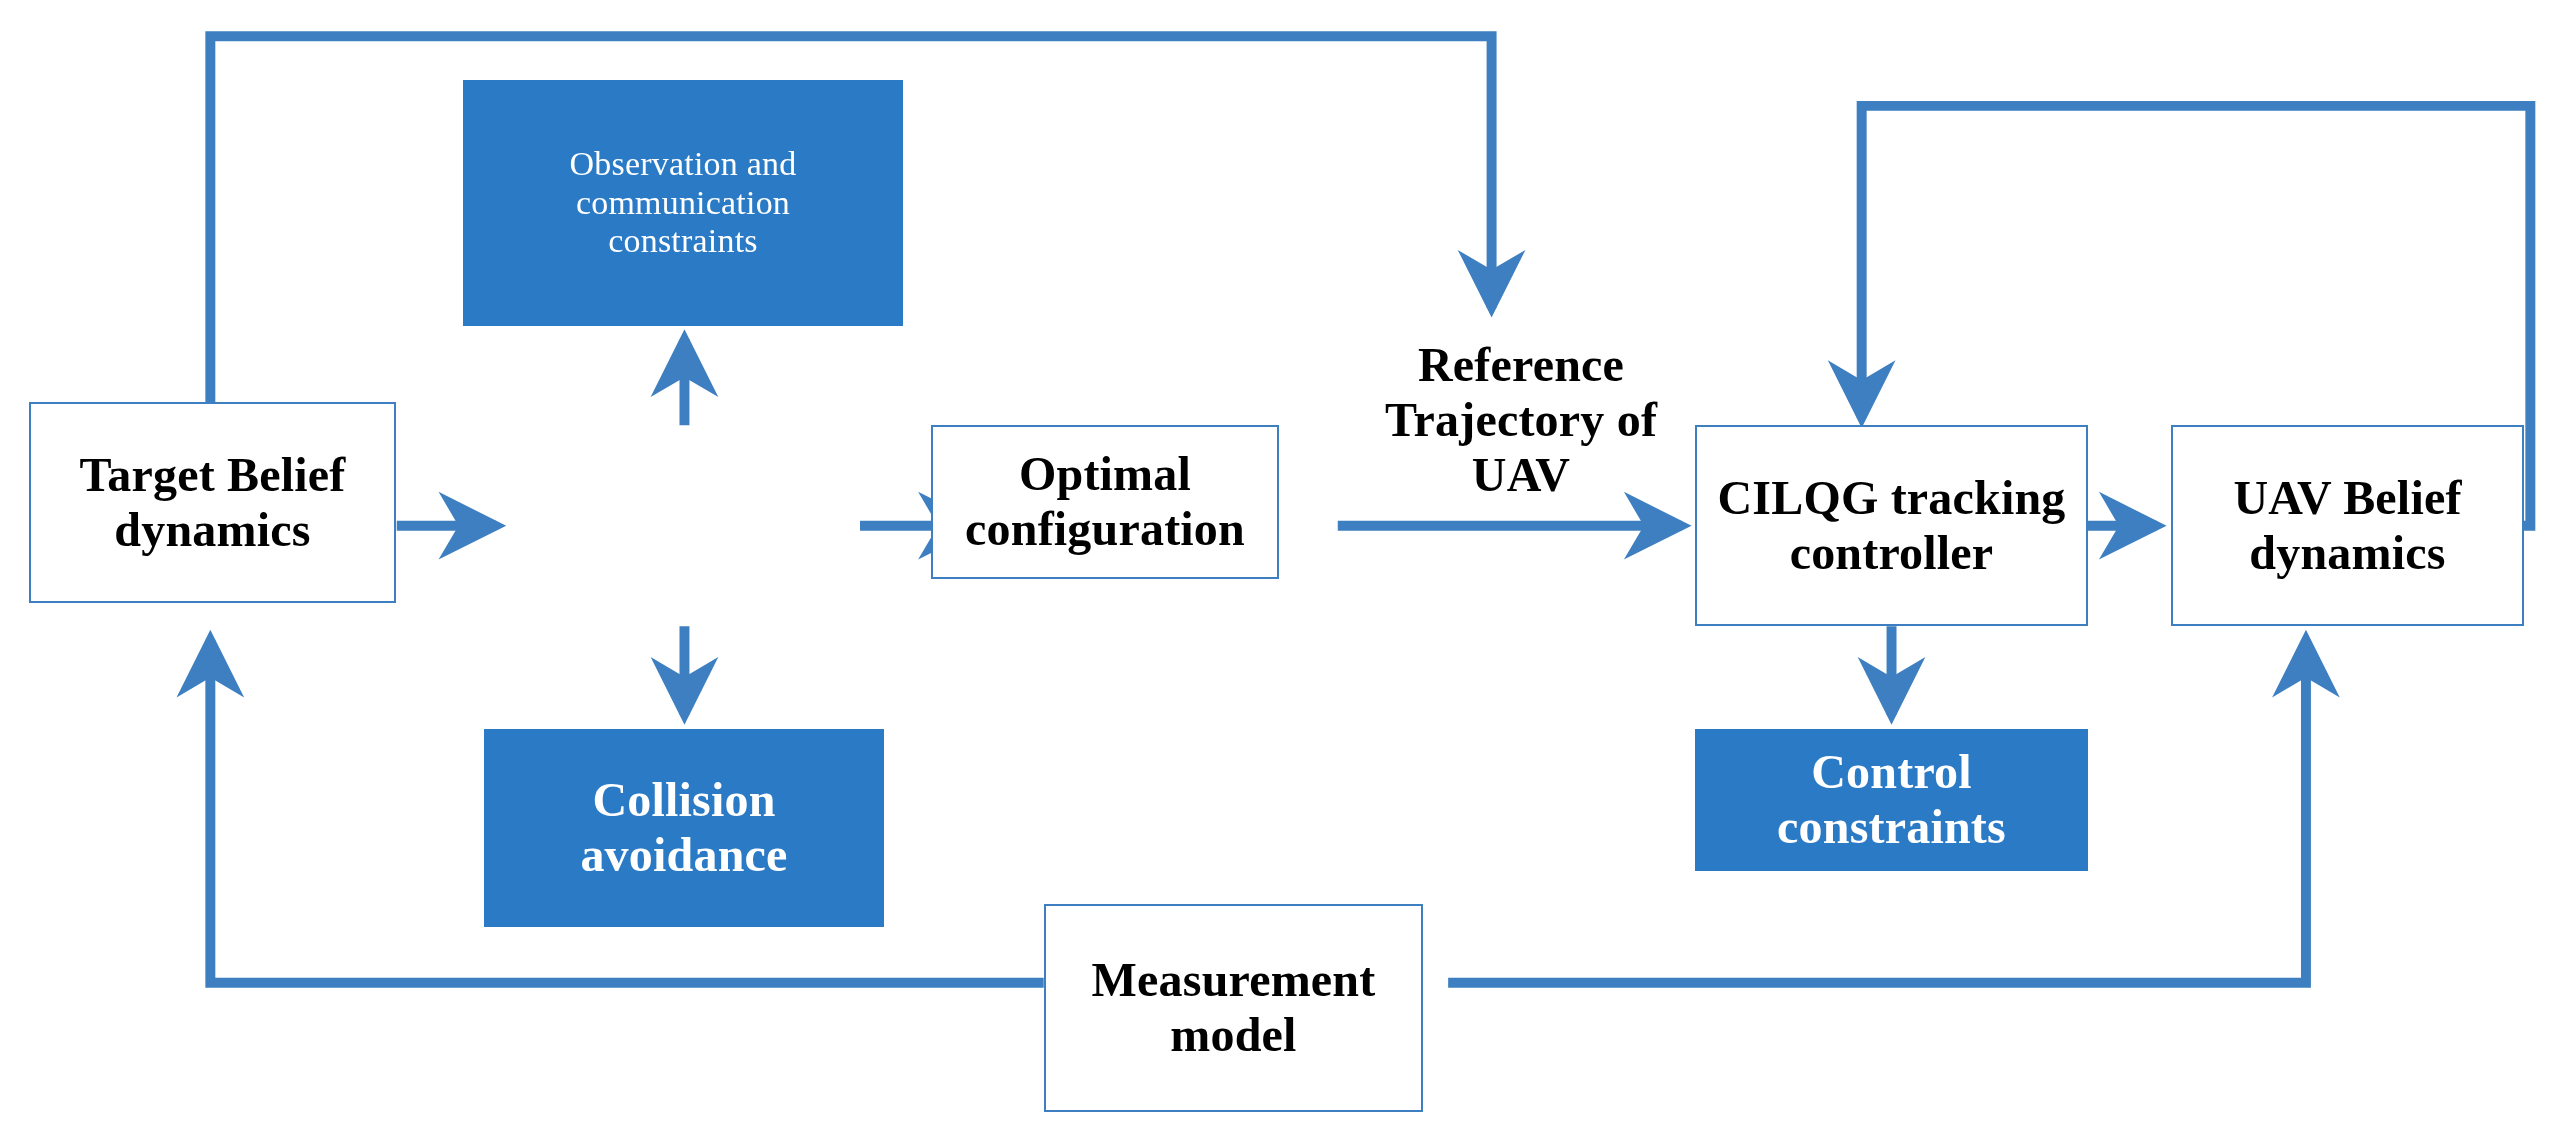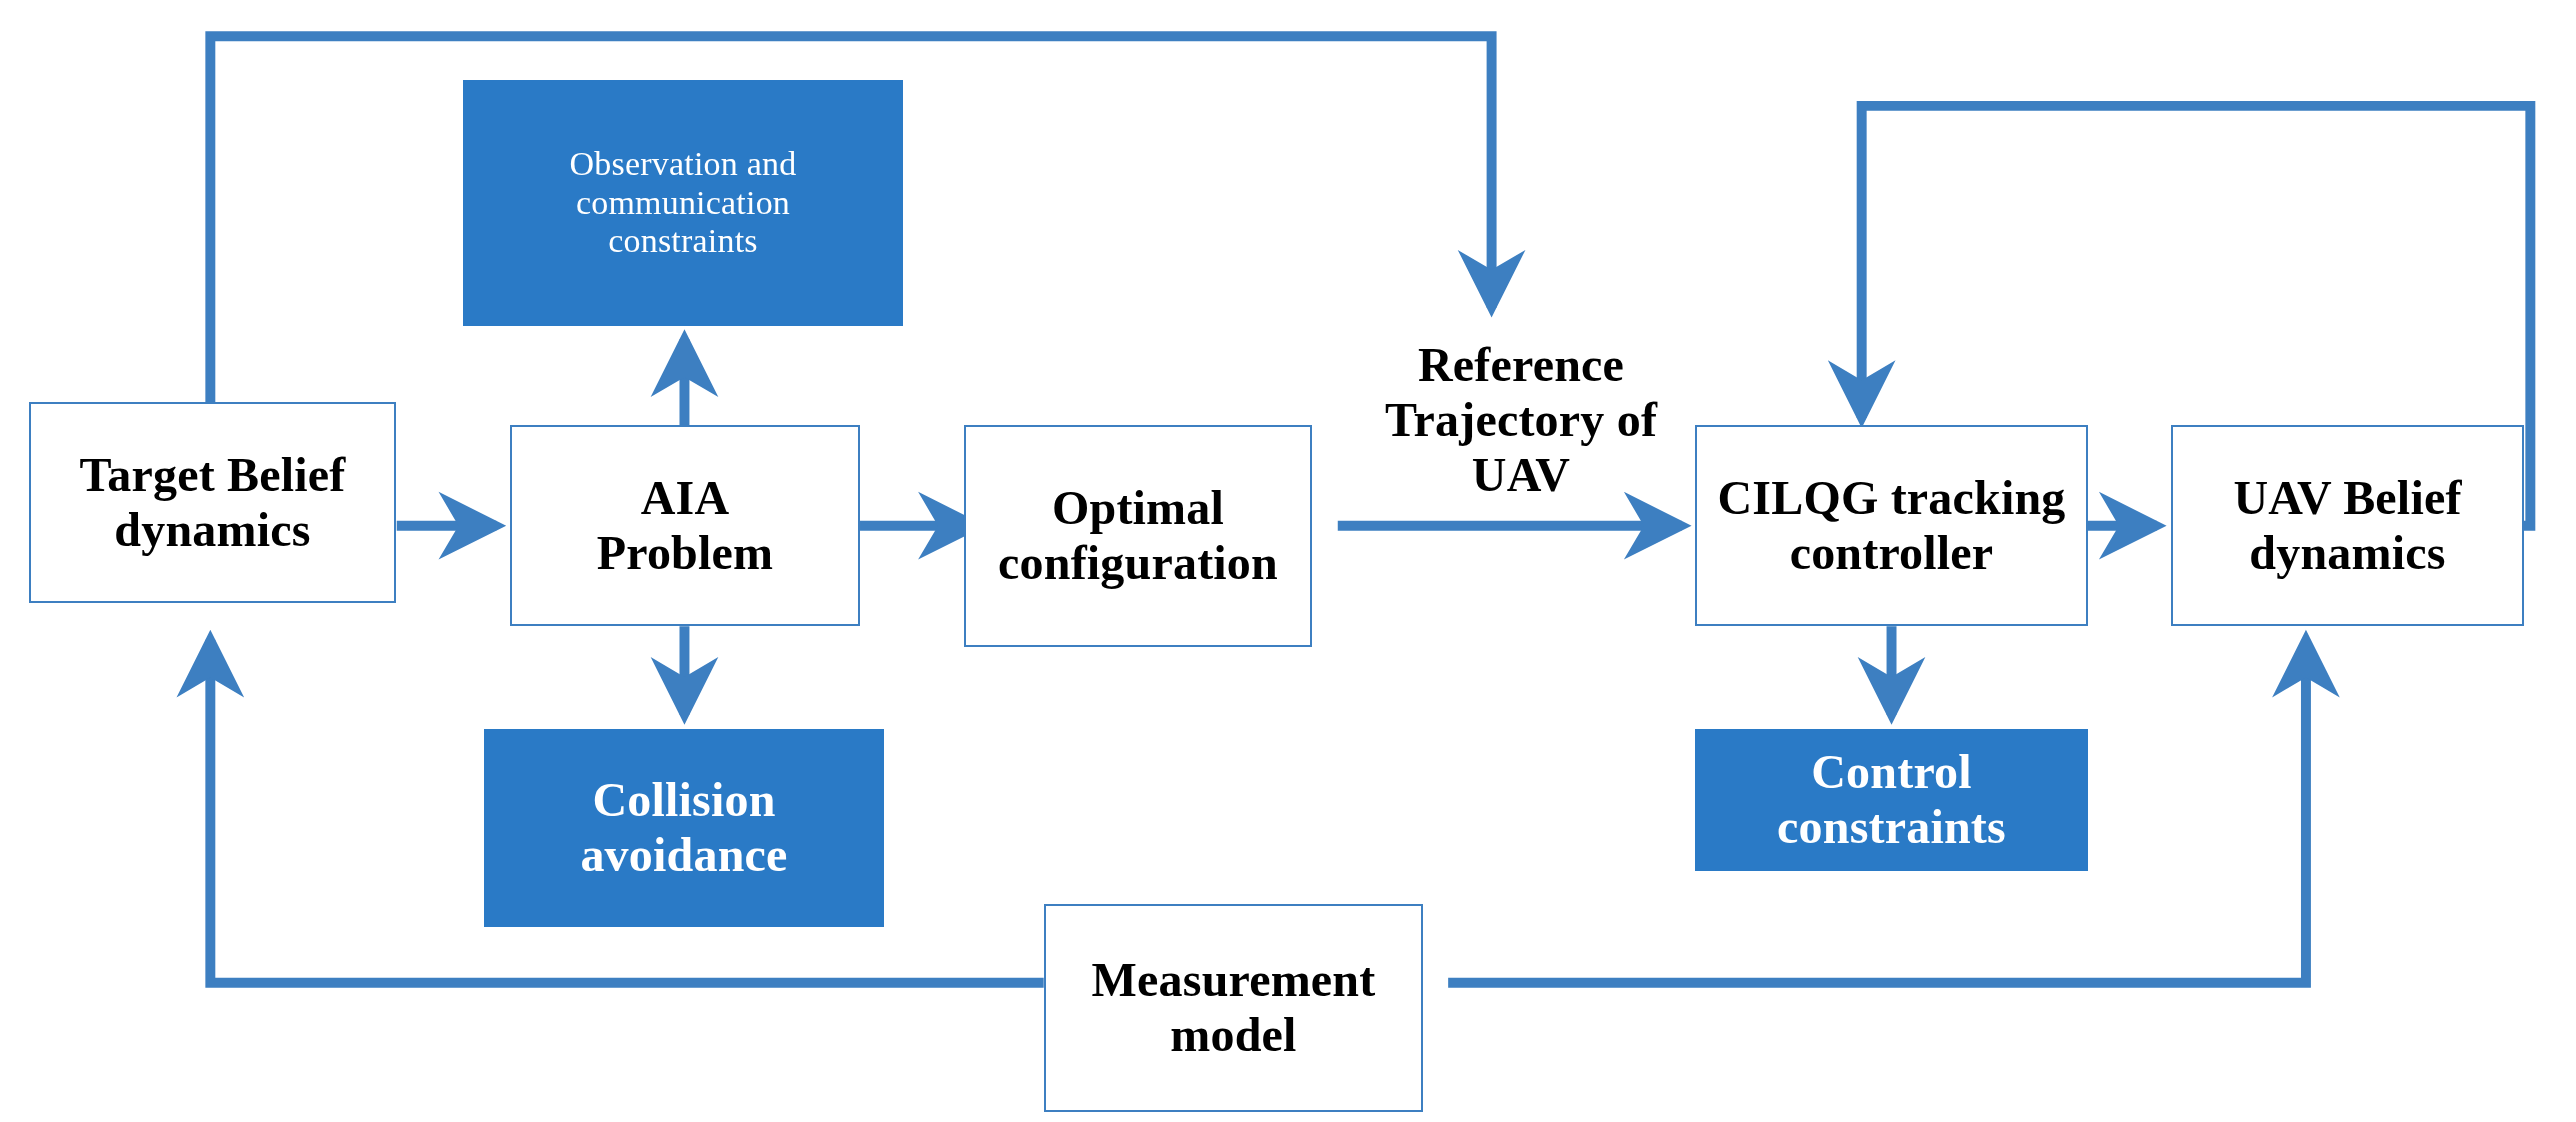--- a/index.html
+++ b/index.html
@@ -98,31 +98,27 @@
     <span class="txt">Target Belief
 dynamics</span>
   </div>
 
   <div class="node filled fs-md" style="left:463px; top:80px; width:440px; height:246px;">
     <span class="txt">Observation and
 communication
 constraints</span>
   </div>
 
-  <div class="node outline fs-lg" style="left:510px; top:425px; width:350px; height:201px;">
-    <span class="txt">AIA
-Problem</span>
-  </div>
 
   <div class="node filled fs-lg" style="left:484px; top:729px; width:400px; height:198px;">
     <span class="txt">Collision
 avoidance</span>
   </div>
 
-  <div class="node outline fs-lg" style="left:964px; top:425px; width:348px; height:222px;">
+  <div class="node outline fs-lg" style="left:931px; top:425px; width:348px; height:154px;">
     <span class="txt">Optimal
 configuration</span>
   </div>
 
   <div class="node plain fs-lg" style="left:1358px; top:321px; width:326px; height:199px;">
     <span class="txt">Reference
 Trajectory of
 UAV</span>
   </div>
 

